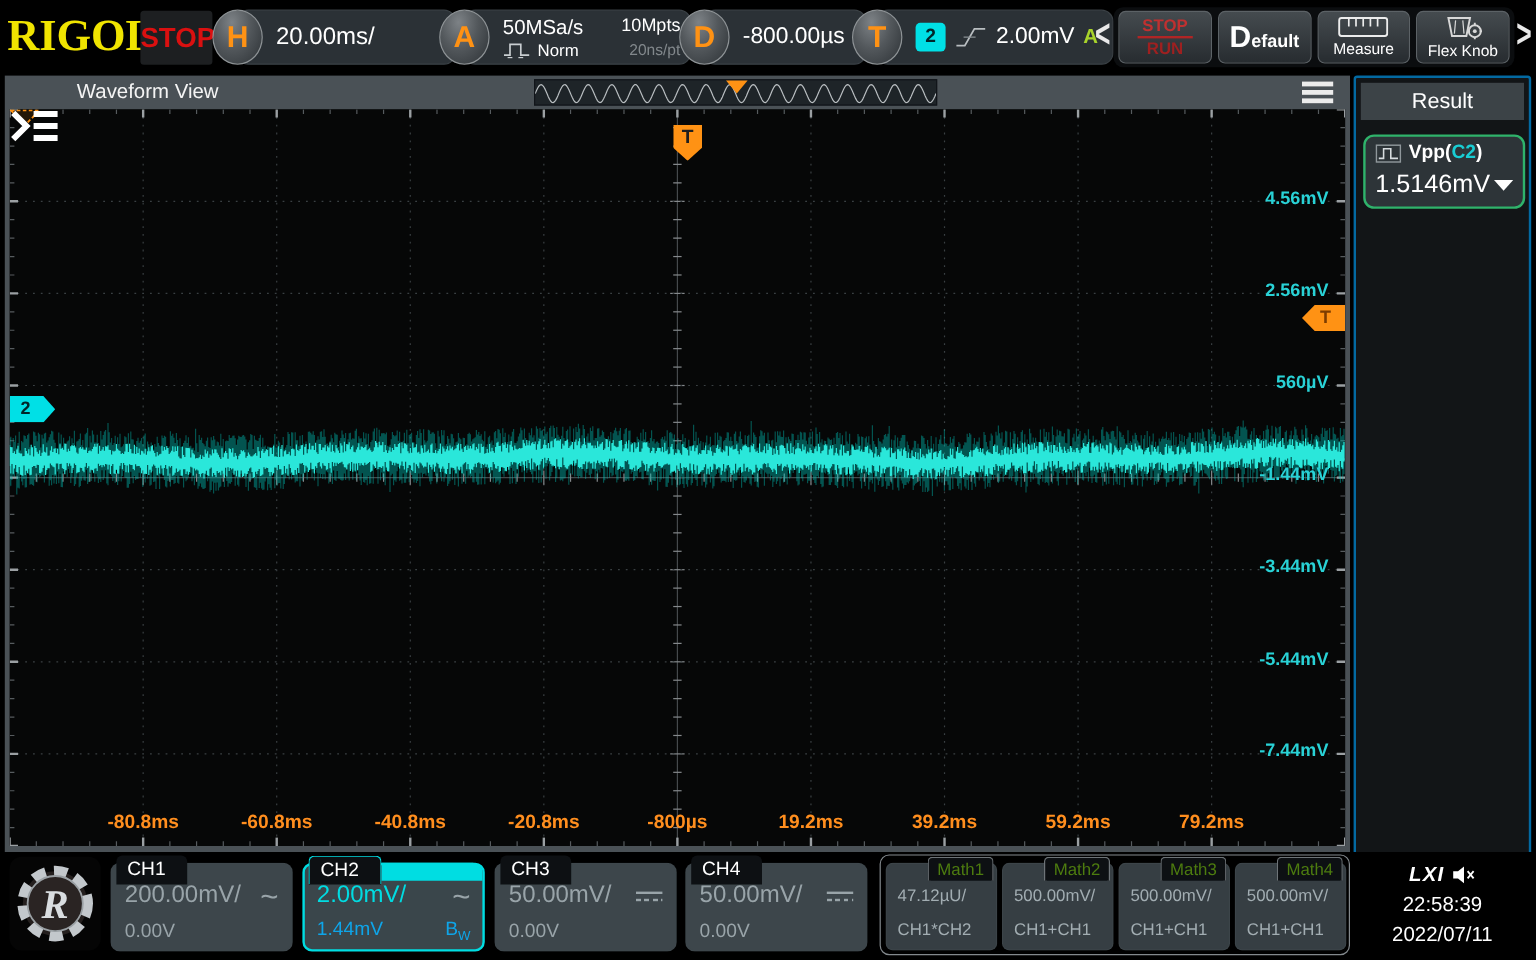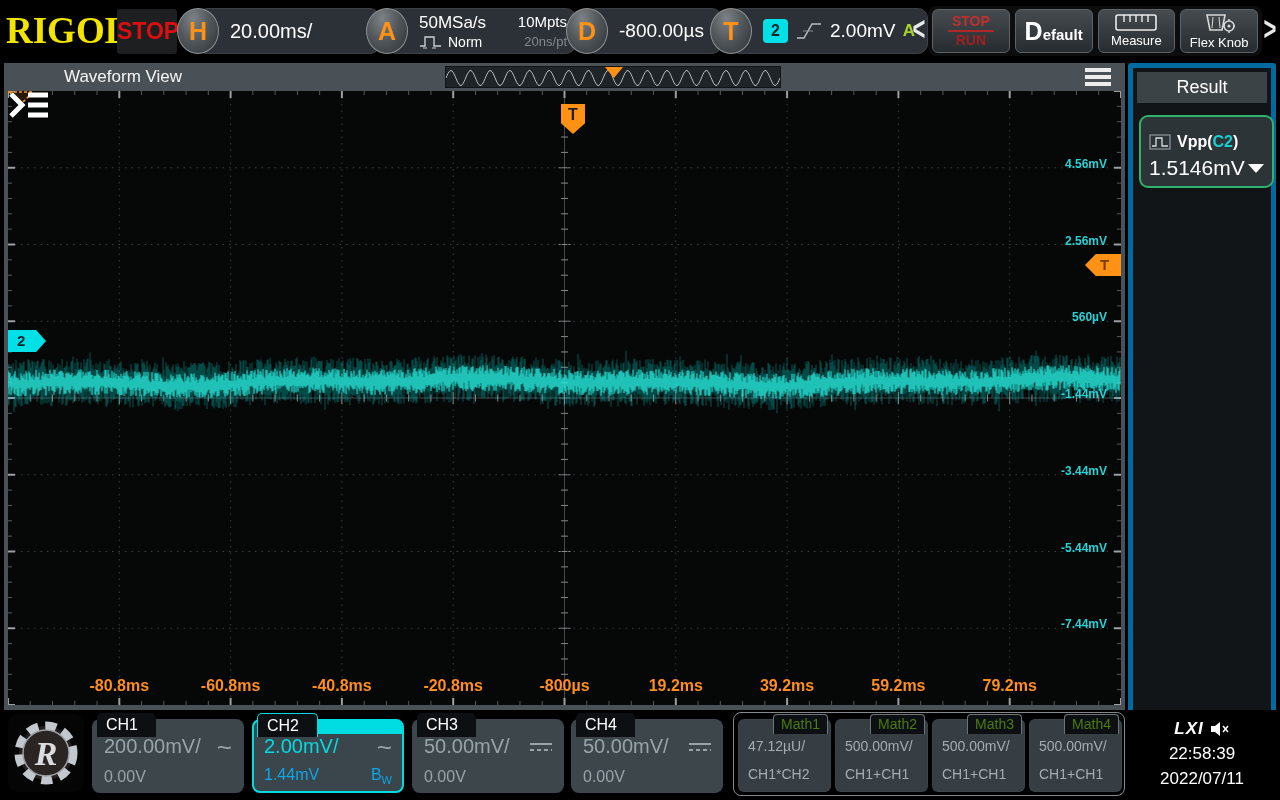--- a/index.html
+++ b/index.html
@@ -51,41 +51,41 @@
   .wave-header { position:relative; height:28px; }
   .wave-title { position:absolute; left:12px; top:0; line-height:28px; font-size:17px; color:#f4f4f4; }
   .preview { position:absolute; left:393px; top:3px; width:336px; height:22px; background:#1e2428;
       border:1px solid #11151a; }
   .preview-tri { position:absolute; left:159px; top:0; width:0; height:0;
       border-left:9px solid transparent; border-right:9px solid transparent; border-top:11px solid #ff9214; }
   .hamburger { position:absolute; right:14px; top:5px; width:26px; }
   .hamburger div { height:4px; background:#ececec; margin-bottom:3px; }
   .graticule { position:absolute; left:4px; top:28px; width:1113px; height:614px; background:#060707; overflow:hidden; }
   .graticule svg { position:absolute; left:0; top:0; }
-  .v-label { position:absolute; right:14px; color:#29d2d6; font-size:12px; font-weight:bold; z-index:5; }
+  .v-label { position:absolute; right:14px; color:#29d2d6; font-size:15px; font-weight:bold; z-index:5; }
   .t-label { position:absolute; width:96px; text-align:center; color:#ff8e1e; font-size:16px; font-weight:bold; top:586px; z-index:5; }
   .trig-top-tri { position:absolute; left:545px; top:0; z-index:6; }
   .t-flag { position:absolute; left:553px; top:13px; width:24px; height:30px; background:#ff9214;
       clip-path:polygon(0 0,100% 0,100% 64%,50% 100%,0 64%); color:#1f1f1f; font-size:16px;
       font-weight:bold; text-align:center; line-height:22px; z-index:6; }
   .ch2-marker { position:absolute; left:0; top:239px; width:38px; height:22px; background:#00e0e6;
       clip-path:polygon(0 0,74% 0,100% 50%,74% 100%,0 100%); color:#00262a; font-size:15px;
       font-weight:bold; line-height:22px; padding-left:9px; z-index:6; }
   .trig-right-marker { position:absolute; right:0; top:163px; width:36px; height:22px; background:#ff9214;
       clip-path:polygon(0 50%,30% 0,100% 0,100% 100%,30% 100%); color:#7c3c00; font-size:15px;
       font-weight:bold; line-height:22px; padding-left:15px; z-index:6; }
   .grat-menu { position:absolute; right:12px; bottom:8px; z-index:6; }
 
   
   .result-panel { position:absolute; left:1128px; top:63px; width:148px; height:687px;
-      background:#121517; border:5px solid #0369a1; border-radius:3px; }
+      background:#121517; border:2px solid #0369a1; border-radius:3px; }
   .result-header { margin:4px; height:31px; background:#3c4347; color:#fff; font-size:18px;
       text-align:center; line-height:31px; }
   .vpp-card { position:absolute; left:6px; top:47px; width:135px; border:2px solid #2fb36b;
-      border-radius:9px; background:#2d3438; padding:16px 8px 6px; }
+      border-radius:9px; background:#2d3438; padding:5px 8px 6px; }
   .vpp-row1 { display:flex; align-items:center; gap:6px; color:#fff; font-size:16px; font-weight:bold; }
   .vpp-src { color:#19cdd3; }
   .vpp-row2 { display:flex; align-items:center; justify-content:space-between; margin-top:5px;
       color:#fff; font-size:21px; }
   .vpp-caret { width:0; height:0; border-left:8px solid transparent; border-right:8px solid transparent;
       border-top:9px solid #fff; }
 
   
   .bottombar { position:absolute; left:0; top:710px; width:1280px; height:90px; background:#000; }
   .logo-btn { position:absolute; left:8px; top:4px; width:76px; height:78px; background:#050505; border-radius:10px; }

